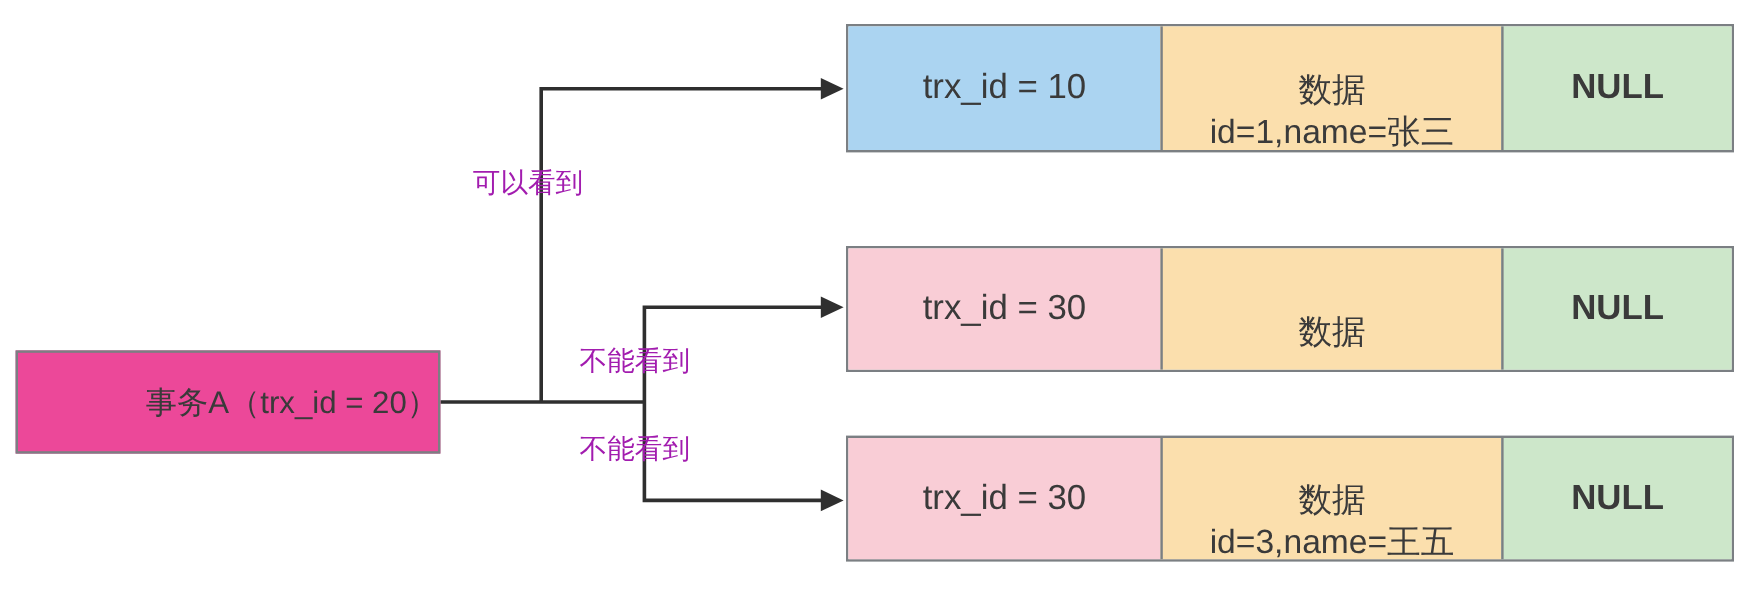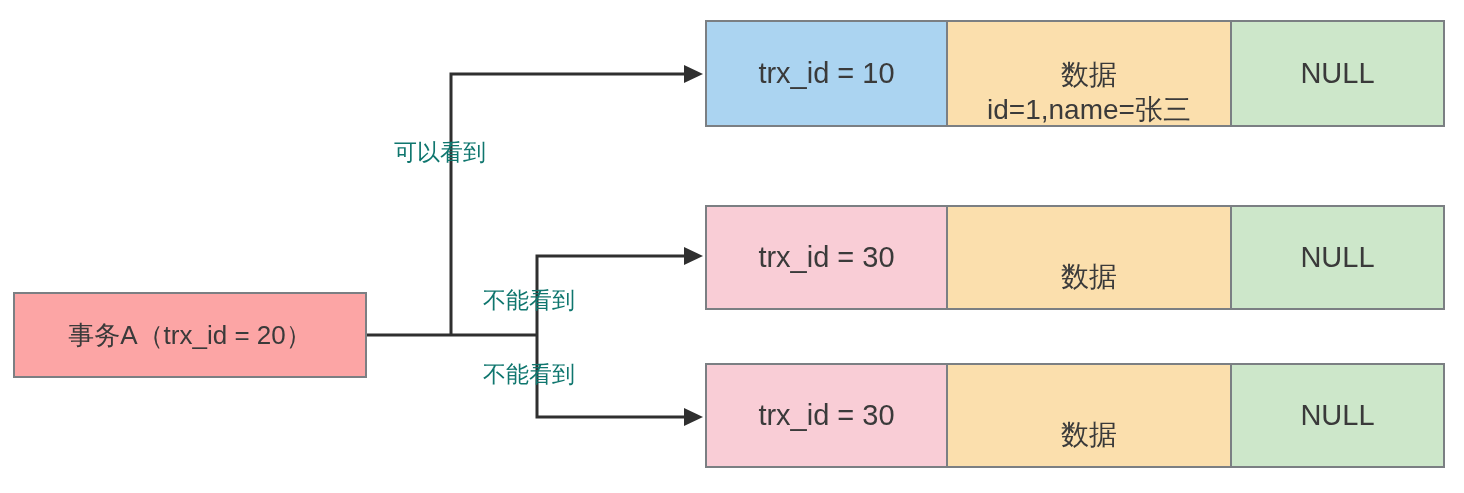--- a/index.html
+++ b/index.html
@@ -34,21 +34,21 @@
     align-items: center;
     justify-content: center;
     font-size: 26px;
     white-space: nowrap;
   }
   .edge-label {
     position: absolute;
     font-size: 23px;
     line-height: 1;
     white-space: nowrap;
-    color: #0f766e;
+    color: #a21caf;
   }
   .version-row {
     position: absolute;
     left: 705px;
     width: 740px;
     display: flex;
     border: 2px solid #7b7f83;
     box-sizing: border-box;
   }
   .row-1 { top: 20px;  height: 107px; }
@@ -57,23 +57,23 @@
   .cell {
     display: flex;
     flex-direction: column;
     align-items: center;
     justify-content: center;
     box-sizing: border-box;
     font-size: 29px;
     white-space: nowrap;
   }
   .cell + .cell { border-left: 2px solid #7b7f83; }
-  .cell-trx  { width: 239px; }
+  .cell-trx  { width: 260px; }
   .cell-data { width: 284px; line-height: 1.25; }
-  .cell-null { flex: 1; }
+  .cell-null { flex: 1; font-weight: bold; }
   .data-title { font-size: 28px; margin-top: 37px; }
   .data-value { font-size: 28px; text-align: right; }
 </style>
 </head>
 <body>
 
 <div class="canvas">
 
   <svg class="connectors" viewBox="0 0 1464 493" xmlns="http://www.w3.org/2000/svg">
 
@@ -82,21 +82,21 @@
     <path d="M 451 335 L 451 74 L 686 74" stroke="#2f2f2f" stroke-width="3" fill="none"></path>
     <polygon points="703,74 684,65 684,83" fill="#2f2f2f"></polygon>
 
     <path d="M 537 335 L 537 256 L 686 256" stroke="#2f2f2f" stroke-width="3" fill="none"></path>
     <polygon points="703,256 684,247 684,265" fill="#2f2f2f"></polygon>
 
     <path d="M 537 335 L 537 417 L 686 417" stroke="#2f2f2f" stroke-width="3" fill="none"></path>
     <polygon points="703,417 684,408 684,426" fill="#2f2f2f"></polygon>
   </svg>
 
-  <div class="txn-box" style="background: #fca5a5;">
+  <div class="txn-box" style="background: #ec4899; justify-content: flex-end;">
     <span>事务A（trx_id = 20）</span>
   </div>
 
   <div class="edge-label" style="left:394px; top:141px;">可以看到</div>
   <div class="edge-label" style="left:483px; top:289px;">不能看到</div>
   <div class="edge-label" style="left:483px; top:363px;">不能看到</div>
 
   <div class="version-row row-1">
     <div class="cell cell-trx" style="background: rgb(171, 212, 241);">trx_id = 10</div>
     <div class="cell cell-data" style="background: rgb(251, 223, 173);">
@@ -111,17 +111,18 @@
     <div class="cell cell-data" style="background: rgb(251, 223, 173);">
       <div class="data-title">数据</div>
     </div>
     <div class="cell cell-null" style="background: rgb(205, 231, 202);">NULL</div>
   </div>
 
   <div class="version-row row-3">
     <div class="cell cell-trx" style="background: rgb(249, 205, 214);">trx_id = 30</div>
     <div class="cell cell-data" style="background: rgb(251, 223, 173);">
       <div class="data-title">数据</div>
+      <div class="data-value">id=3,name=王五</div>
     </div>
     <div class="cell cell-null" style="background: rgb(205, 231, 202);">NULL</div>
   </div>
 
 </div>
 
 </body></html>

